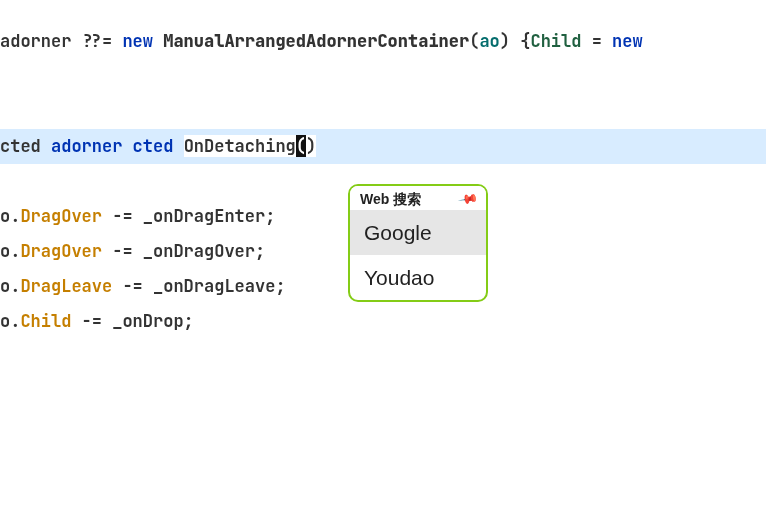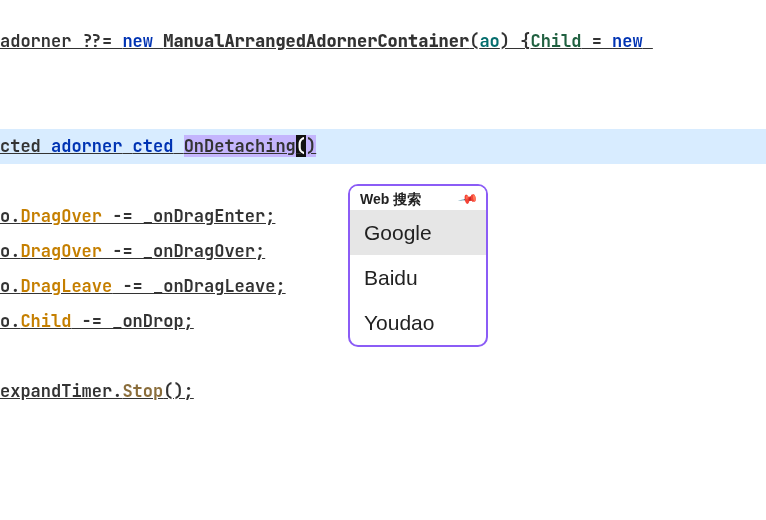--- a/index.html
+++ b/index.html
@@ -6,49 +6,49 @@
   html, body { width: 766px; height: 520px; overflow: hidden; background: #ffffff; }
   body {
     font-family: "JetBrains Mono", "Consolas", "Courier New", monospace;
     font-size: 17px;
     line-height: 35px;
     font-weight: 600;
     color: #333333;
     letter-spacing: 0;
   }
   .code-area { position: relative; width: 100%; height: 100%; padding-top: 24px; }
-  .code-line { white-space: pre; padding-left: 0; height: 35px; text-decoration: underline; }
+  .code-line { white-space: pre; padding-left: 0; height: 35px; }
   .highlight-line { background: #d8ecff; }
   .blank-line { height: 35px; }
 
   .c-default { color: #333333; }
   .c-keyword { color: #0033b3; }
   .c-method  { color: #206040; }      
   .c-brown   { color: #8a6d3b; }      
   .c-orange  { color: #c57f00; }      
   .c-param   { color: #056d6d; }
 
   .sel-text {
-    background: #c4b5fd;
+    background: #ffffff;
     color: #333333;
   }
   .caret-bg {
     background: #111111;
     color: #ffffff;
     padding: 0 0px;
   }
 
   
   .context-menu {
     position: absolute;
     top: 184px;
     left: 348px;
     width: 140px;
     background: #ffffff;
-    border: 2px solid #8b5cf6;
+    border: 2px solid #84cc16;
     border-radius: 10px;
     box-shadow: none;
     font-family: -apple-system, "Segoe UI", "Helvetica Neue", Arial, sans-serif;
     font-size: 16px;
     font-weight: 500;
     line-height: 1;
     overflow: hidden;
   }
   .menu-header {
     display: flex;
@@ -92,27 +92,25 @@
   <div class="code-line"><span class="c-default">o.</span><span class="c-orange">DragOver</span><span class="c-default"> -= _onDragEnter;</span></div>
 
   <div class="code-line"><span class="c-default">o.</span><span class="c-orange">DragOver</span><span class="c-default"> -= _onDragOver;</span></div>
 
   <div class="code-line"><span class="c-default">o.</span><span class="c-orange">DragLeave</span><span class="c-default"> -= _onDragLeave;</span></div>
 
   <div class="code-line"><span class="c-default">o.</span><span class="c-orange">Child</span><span class="c-default"> -= _onDrop;</span></div>
 
   <div class="blank-line"></div>
 
-  <div class="code-line"><span class="c-default">expandTimer.</span><span class="c-brown">Stop</span><span class="c-default">();</span></div>
 
 
 
   <div class="context-menu">
     <div class="menu-header">
       <span>Web 搜索</span>
       <span class="pin" title="Pin"><span class="pin-icon">📌</span></span>
     </div>
     <div class="menu-item hovered">Google</div>
-    <div class="menu-item">Baidu</div>
     <div class="menu-item">Youdao</div>
   </div>
 
 </div>
 
 </body></html>

